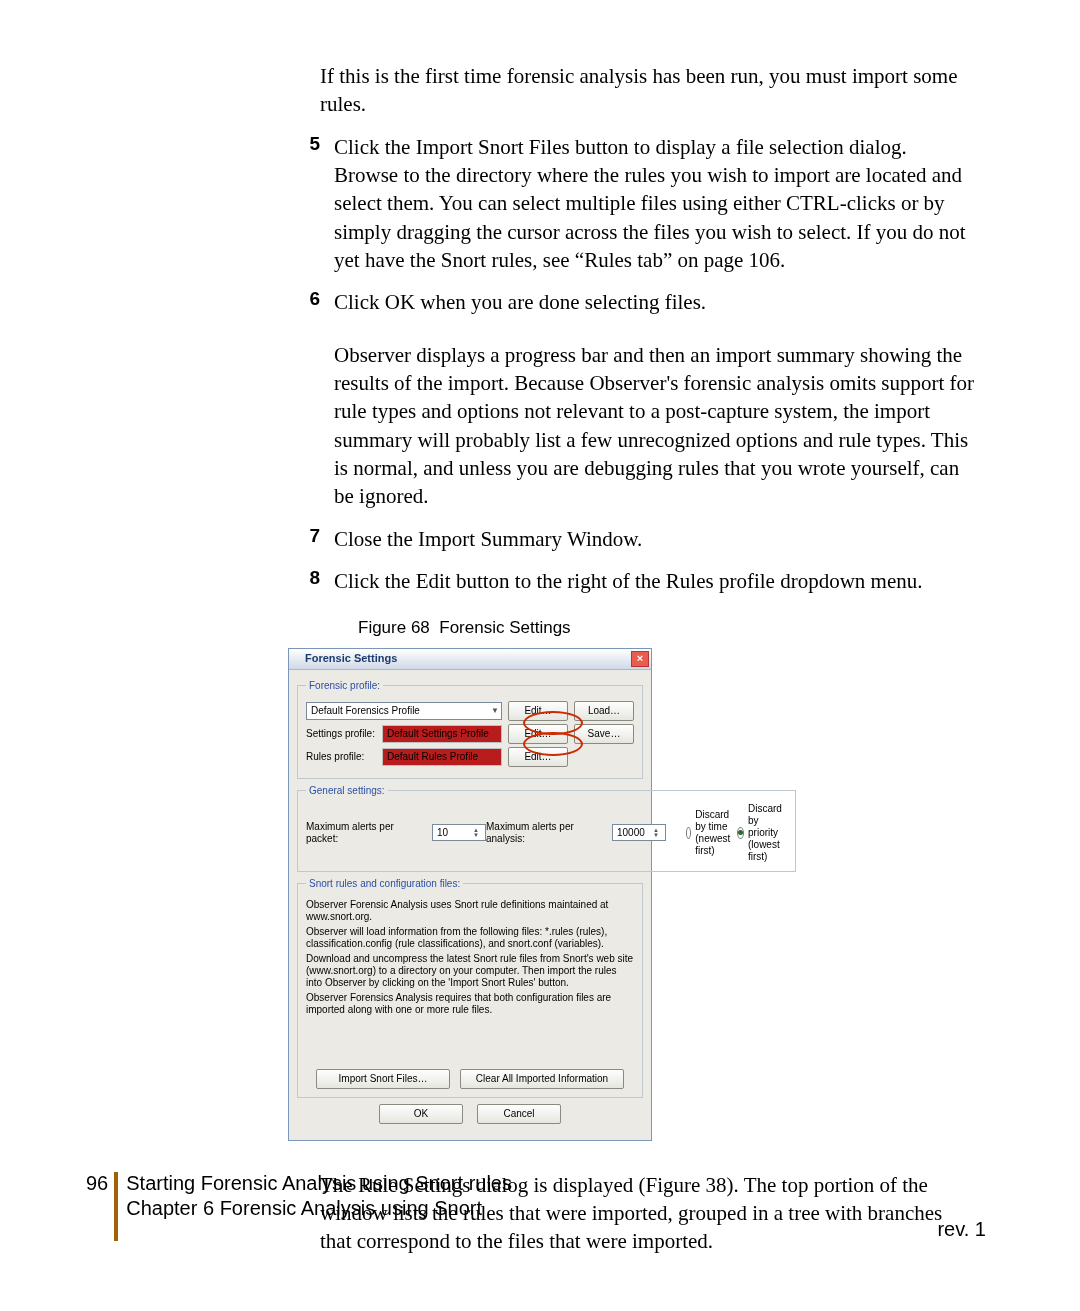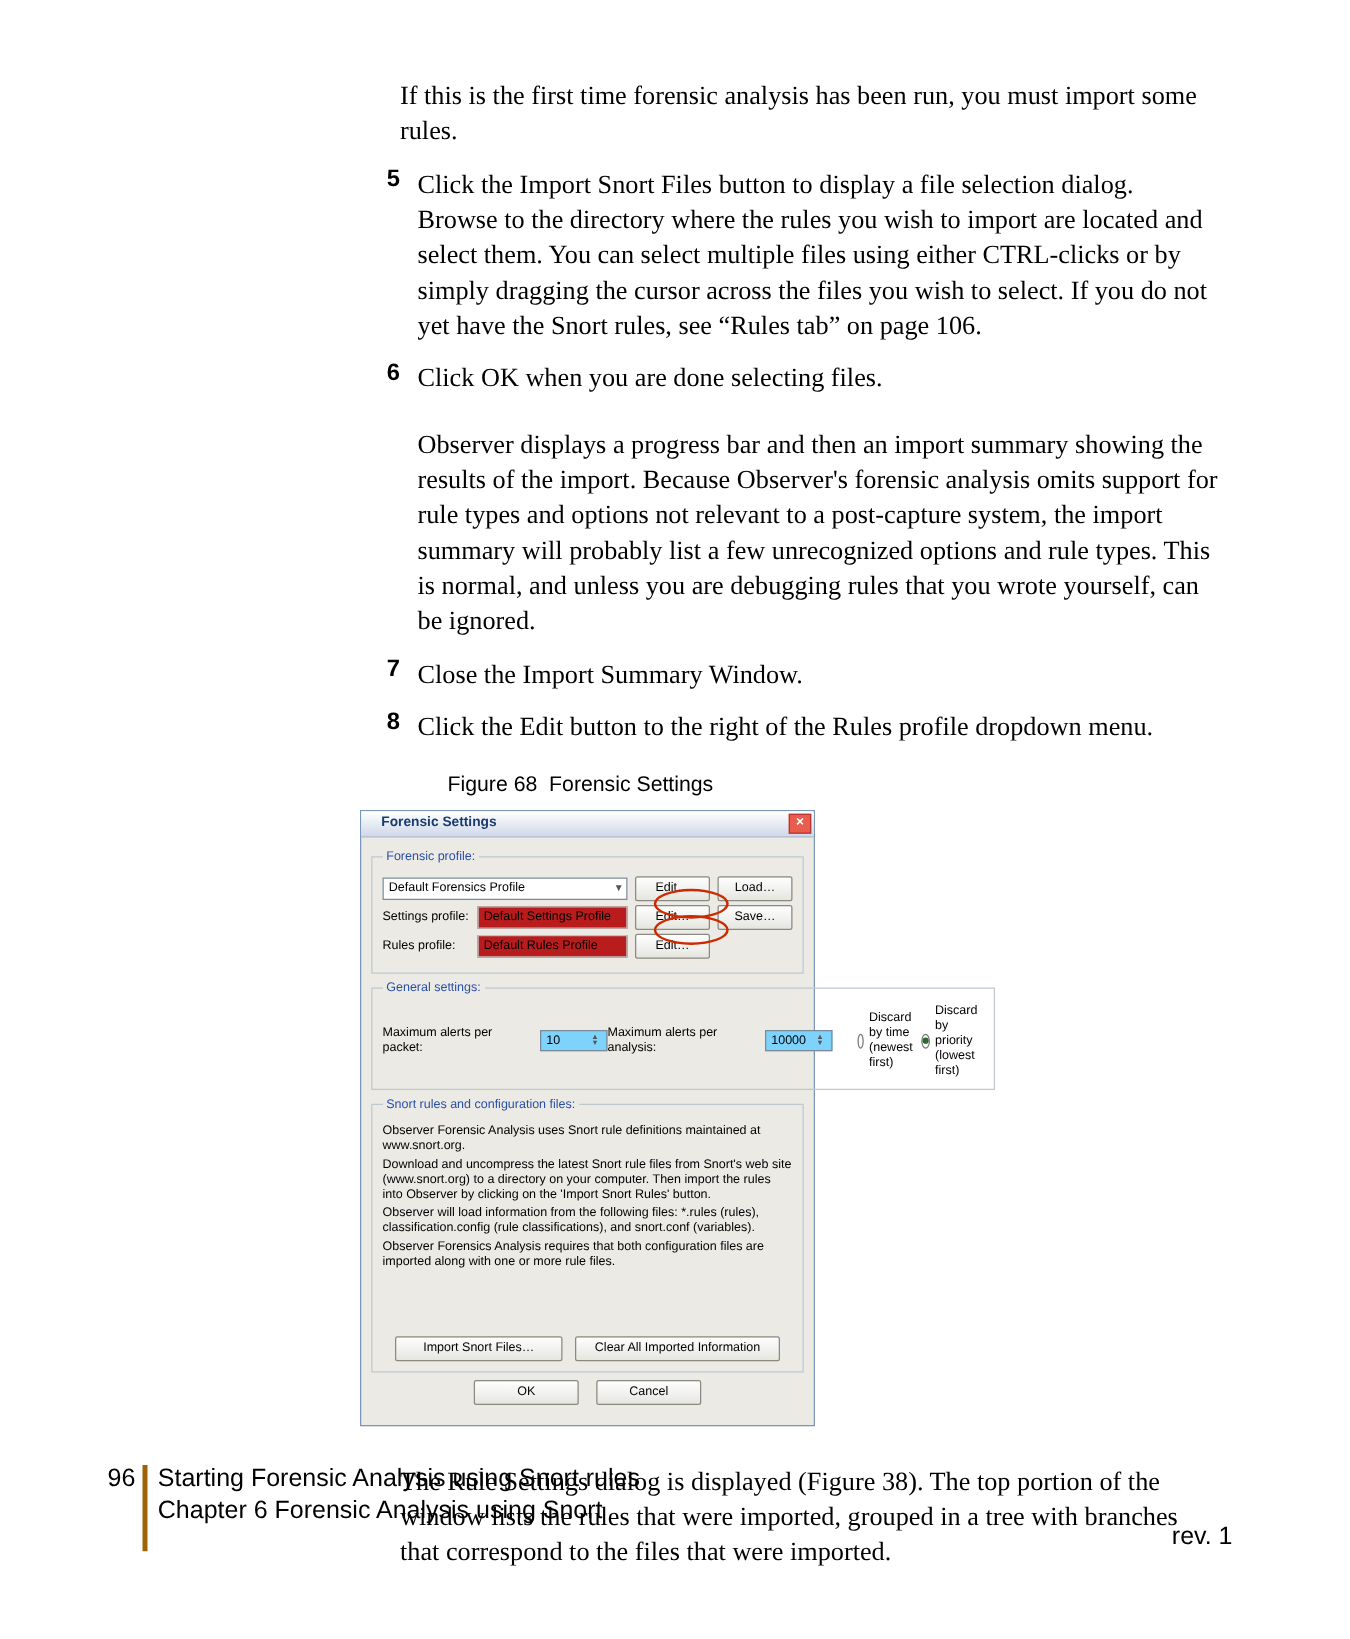--- a/index.html
+++ b/index.html
@@ -124,21 +124,21 @@
   .callout .ring {
     position:absolute;
     border:2px solid #cc2a00;
     border-radius: 50%/50%;
     width: 56px; height: 20px;
     pointer-events:none;
   }
   .ring1 { top: 19px; right: 59px; }
   .ring2 { top: 40px; right: 59px; }
   .general .num {
-    width: 46px; height:15px; background:#7dd3fc;border:1px solid #7a8a99;
+    width: 46px; height:15px; background:#ffffff;border:1px solid #7a8a99;
     display:flex;align-items:center; padding:0 2px 0 4px;
     justify-content:space-between;
   }
   .spin { width:10px; display:flex;flex-direction:column; line-height:5px; font-size:6px;color:#555;}
   .radio { display:flex;align-items:center; gap:4px; font-size:10px;justify-content:flex-end;}
   .radio .dot { width:10px;height:10px;border:1px solid #777;border-radius:50%;background:#fff;display:flex;align-items:center;justify-content:center;}
   .radio .dot.on::after{content:"";width:5px;height:5px;border-radius:50%;background:#2a6a2a;display:block;}
   .snort p { margin: 3px 0; font-size:10px;}
   .snort .btnrow { display:flex; gap:10px; justify-content:center; margin-top:6px;}
   .snort .btnrow .btn { min-width: 120px; margin-top: 47px; }
@@ -279,22 +279,22 @@
                 <span class="dot on"></span>
                 <span>Discard by priority (lowest first)</span>
               </div>
             </div>
           </div>
         </fieldset>
 
         <fieldset class="snort">
           <legend>Snort rules and configuration files:</legend>
           <p>Observer Forensic Analysis uses Snort rule definitions maintained at www.snort.org.</p>
+          <p>Observer will load information from the following files: *.rules (rules), classification.config (rule classifications), and snort.conf (variables).</p>
           <p>Download and uncompress the latest Snort rule files from Snort's web site (www.snort.org) to a directory on your computer. Then import the rules into Observer by clicking on the 'Import Snort Rules' button.</p>
-          <p>Observer will load information from the following files: *.rules (rules), classification.config (rule classifications), and snort.conf (variables).</p>
           <p>Observer Forensics Analysis requires that both configuration files are imported along with one or more rule files.</p>
           <div class="btnrow">
             <span class="btn">Import Snort Files…</span>
             <span class="btn" style="min-width:150px">Clear All Imported Information</span>
           </div>
         </fieldset>
 
         <div class="dlg-bottom">
           <span class="btn">OK</span>
           <span class="btn">Cancel</span>

